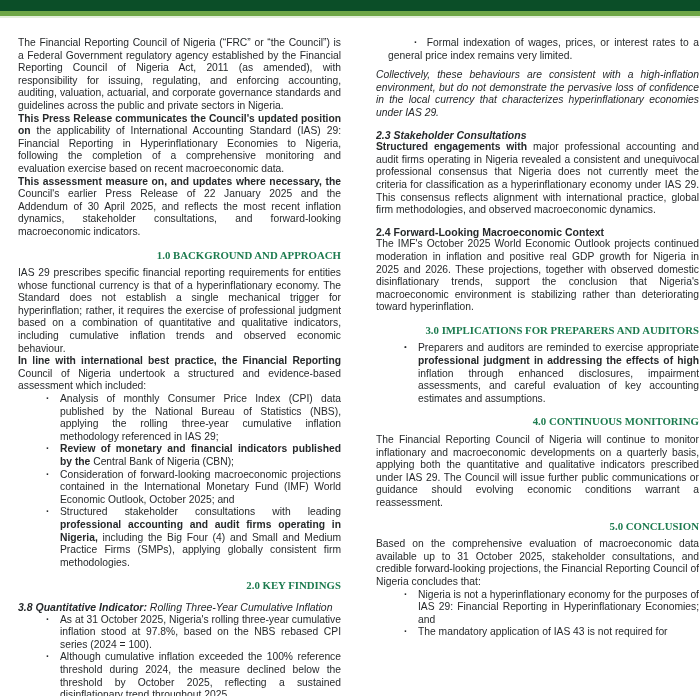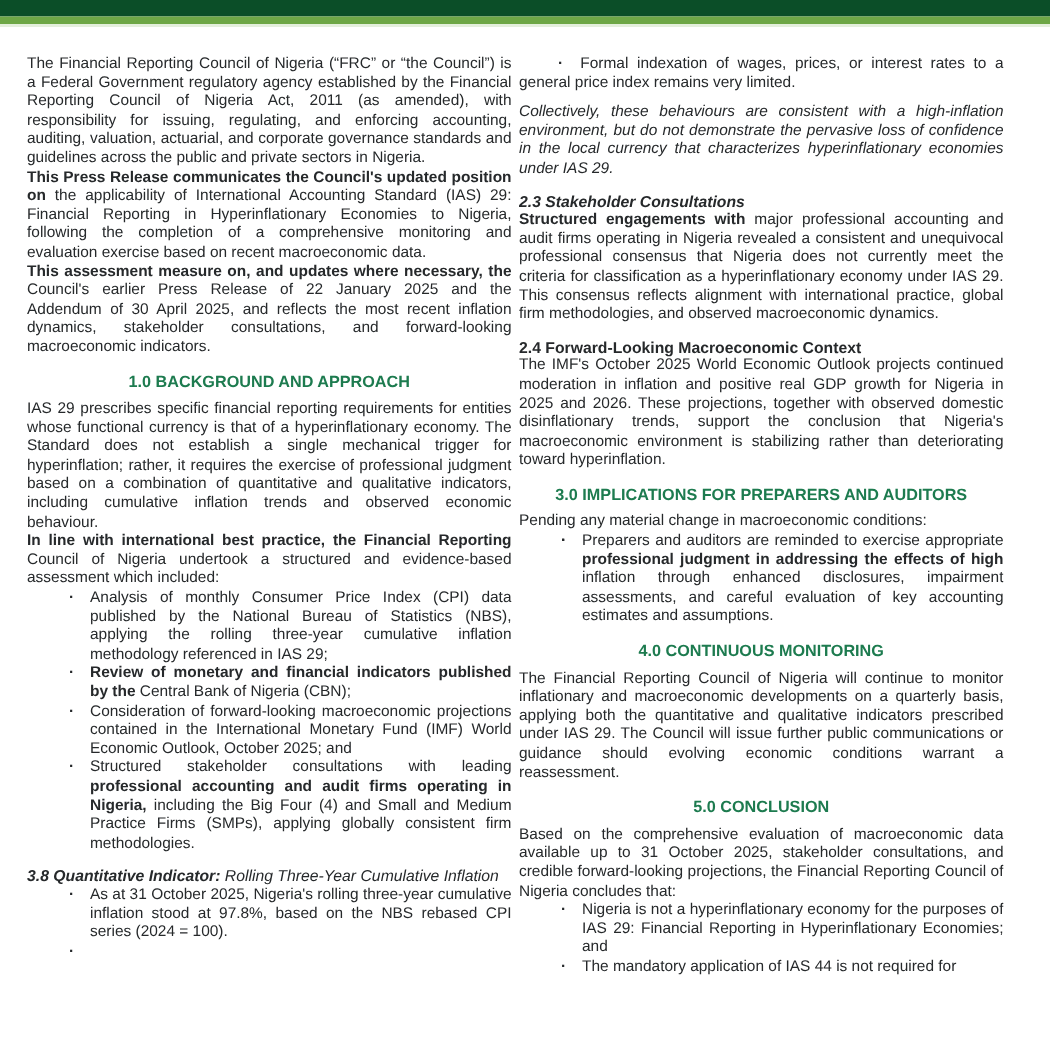--- a/index.html
+++ b/index.html
@@ -12,34 +12,34 @@
   *{box-sizing:border-box;}
   html,body{margin:0;padding:0;}
   body{
     width:700px;height:700px;overflow:hidden;background:#ffffff;
     font-family:"Liberation Sans", sans-serif;color:var(--text);
   }
   .topbar-dark{height:11px;background:var(--bar-dark);}
   .topbar-light{height:5px;background:var(--bar-light);}
   .topbar-pale{height:2px;background:var(--bar-pale);}
   .page{
-    display:flex;gap:5px;padding:19px 16px 0 18px;height:678px;overflow:hidden;
+    display:flex;gap:35px;padding:19px 16px 0 18px;height:678px;overflow:hidden;
   }
   .col{
     width:323px;flex:0 0 323px;text-align:justify;
     font-size:10.3px;line-height:12.6px;overflow:hidden;
   }
   .para{margin:0;}
-  .para.runover{text-indent:26px;}
+  .para.runover{text-indent:26px;margin-left:12px;}
   .b{font-weight:bold;}
   .gap-small{margin-top:7px;font-style:italic;}
   .gap-large{margin-top:14px;}
   h2.heading{
     color:var(--green);font-size:10.8px;line-height:12.6px;font-weight:bold;
-    margin:10px 0 6px;text-align:center;
+    margin:10px 0 6px;text-align:right;font-family:Liberation Serif, serif;
   }
   h3.subheading{
     font-size:10.5px;line-height:12.6px;font-weight:normal;
     margin:9px 0 0;text-align:left;
   }
   ul.bullets{list-style:none;margin:0;padding:0;}
   ul.bullets li{position:relative;padding-left:42px;}
   ul.bullets li .marker{position:absolute;left:28px;top:0;font-weight:bold;}
   .runover .marker{font-weight:bold;}
 </style>
@@ -57,41 +57,41 @@
       <p class="para"><span class="b">This assessment measure on, and updates where necessary, the</span><span> Council's earlier Press Release of 22 January 2025 and the Addendum of 30 April 2025, and reflects the most recent inflation dynamics, stakeholder consultations, and forward-looking macroeconomic indicators.</span></p>
       <h2 class="heading">1.0 BACKGROUND AND APPROACH</h2>
       <p class="para"><span>IAS 29 prescribes specific financial reporting requirements for entities whose functional currency is that of a hyperinflationary economy. The Standard does not establish a single mechanical trigger for hyperinflation; rather, it requires the exercise of professional judgment based on a combination of quantitative and qualitative indicators, including cumulative inflation trends and observed economic behaviour.</span></p>
       <p class="para"><span class="b">In line with international best practice, the Financial Reporting</span><span> Council of Nigeria undertook a structured and evidence-based assessment which included:</span></p>
       <ul class="bullets">
         <li><span class="marker">·</span><span>Analysis of monthly Consumer Price Index (CPI) data published by the National Bureau of Statistics (NBS), applying the rolling three-year cumulative inflation methodology referenced in IAS 29;</span></li>
         <li><span class="marker">·</span><span class="b">Review of monetary and financial indicators published by the</span><span> Central Bank of Nigeria (CBN);</span></li>
         <li><span class="marker">·</span><span>Consideration of forward-looking macroeconomic projections contained in the International Monetary Fund (IMF) World Economic Outlook, October 2025; and</span></li>
         <li><span class="marker">·</span><span>Structured stakeholder consultations with leading </span><span class="b">professional accounting and audit firms operating in Nigeria,</span><span> including the Big Four (4) and Small and Medium Practice Firms (SMPs), applying globally consistent firm methodologies.</span></li>
       </ul>
+      <h2 class="heading">2.0 KEY FINDINGS</h2>
       <h3 class="subheading gap-small"><span class="b">3.8 Quantitative Indicator:</span><span> Rolling Three-Year Cumulative Inflation</span></h3>
       <ul class="bullets">
         <li><span class="marker">·</span><span>As at 31 October 2025, Nigeria's rolling three-year cumulative inflation stood at 97.8%, based on the NBS rebased CPI series (2024 = 100).</span></li>
-        <li><span class="marker">·</span></li>
+        <li><span class="marker">·</span><span>Although cumulative inflation exceeded the 100% reference threshold during 2024, the measure declined below the threshold by October 2025, reflecting a sustained disinflationary trend throughout 2025.</span></li>
       </ul>
     </div>
   <div class="col">
       <p class="para runover"><span class="marker">·&nbsp;&nbsp;</span><span>Formal indexation of wages, prices, or interest rates to a general price index remains very limited.</span></p>
       <p class="para gap-small"><span>Collectively, these behaviours are consistent with a high-inflation environment, but do not demonstrate the pervasive loss of confidence in the local currency that characterizes hyperinflationary economies under IAS 29.</span></p>
       <h3 class="subheading gap-small"><span class="b">2.3 Stakeholder Consultations</span></h3>
       <p class="para"><span class="b">Structured engagements with</span><span> major professional accounting and audit firms operating in Nigeria revealed a consistent and unequivocal professional consensus that Nigeria does not currently meet the criteria for classification as a hyperinflationary economy under IAS 29. This consensus reflects alignment with international practice, global firm methodologies, and observed macroeconomic dynamics.</span></p>
       <h3 class="subheading gap-large"><span class="b">2.4 Forward-Looking Macroeconomic Context</span></h3>
       <p class="para"><span>The IMF's October 2025 World Economic Outlook projects continued moderation in inflation and positive real GDP growth for Nigeria in 2025 and 2026. These projections, together with observed domestic disinflationary trends, support the conclusion that Nigeria's macroeconomic environment is stabilizing rather than deteriorating toward hyperinflation.</span></p>
       <h2 class="heading">3.0 IMPLICATIONS FOR PREPARERS AND AUDITORS</h2>
-      <p class="para"><span>Pending any material change in macroeconomic conditions:</span></p>
       <ul class="bullets">
         <li><span class="marker">·</span></li>
         <li><span class="marker">·</span><span>Preparers and auditors are reminded to exercise appropriate </span><span class="b">professional judgment in addressing the effects of high</span><span> inflation through enhanced disclosures, impairment assessments, and careful evaluation of key accounting estimates and assumptions.</span></li>
       </ul>
       <h2 class="heading">4.0 CONTINUOUS MONITORING</h2>
       <p class="para"><span>The Financial Reporting Council of Nigeria will continue to monitor inflationary and macroeconomic developments on a quarterly basis, applying both the quantitative and qualitative indicators prescribed under IAS 29. The Council will issue further public communications or guidance should evolving economic conditions warrant a reassessment.</span></p>
       <h2 class="heading">5.0 CONCLUSION</h2>
       <p class="para"><span>Based on the comprehensive evaluation of macroeconomic data available up to 31 October 2025, stakeholder consultations, and credible forward-looking projections, the Financial Reporting Council of Nigeria concludes that:</span></p>
       <ul class="bullets">
         <li><span class="marker">·</span><span>Nigeria is not a hyperinflationary economy for the purposes of IAS 29: Financial Reporting in Hyperinflationary Economies; and</span></li>
-        <li><span class="marker">·</span><span>The mandatory application of IAS 44 is not required for</span></li>
+        <li><span class="marker">·</span><span>The mandatory application of IAS 43 is not required for</span></li>
       </ul>
     </div>
 </div>
 
 </body></html>

